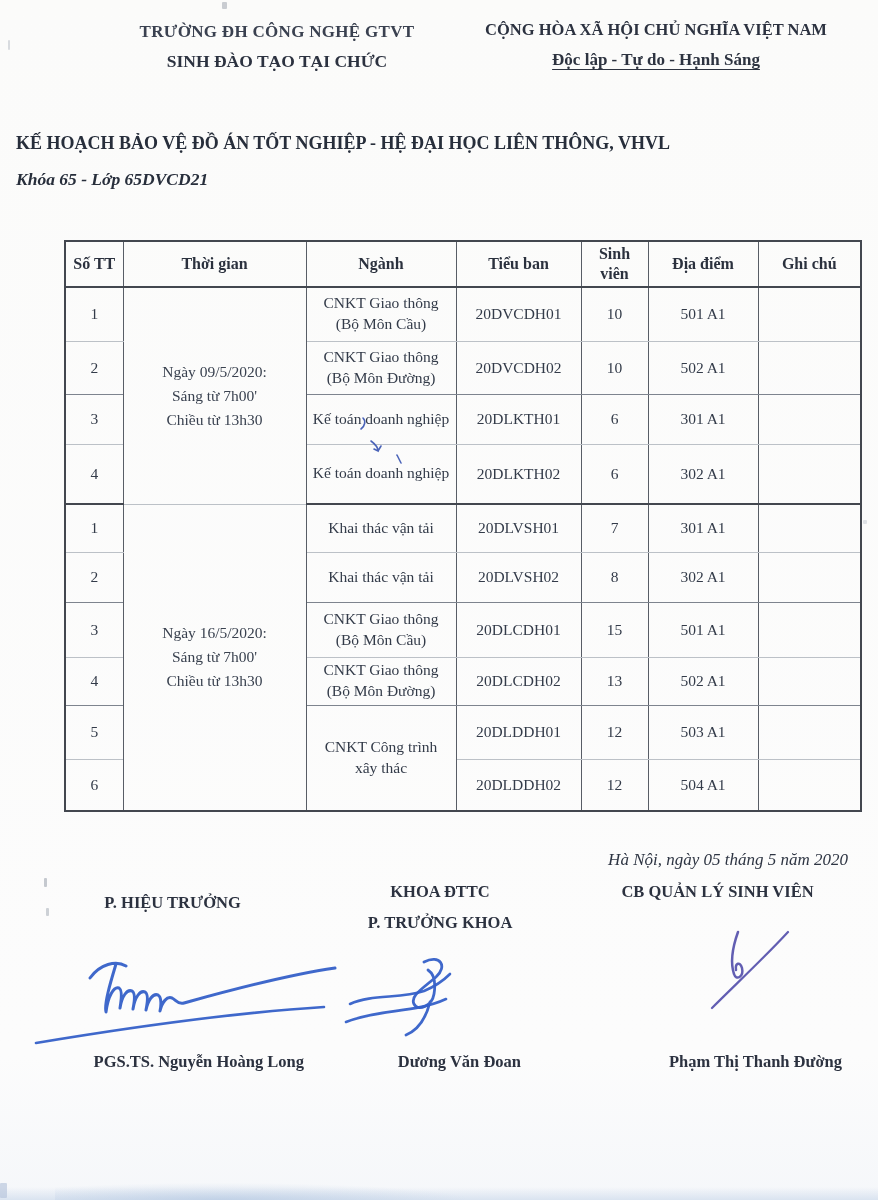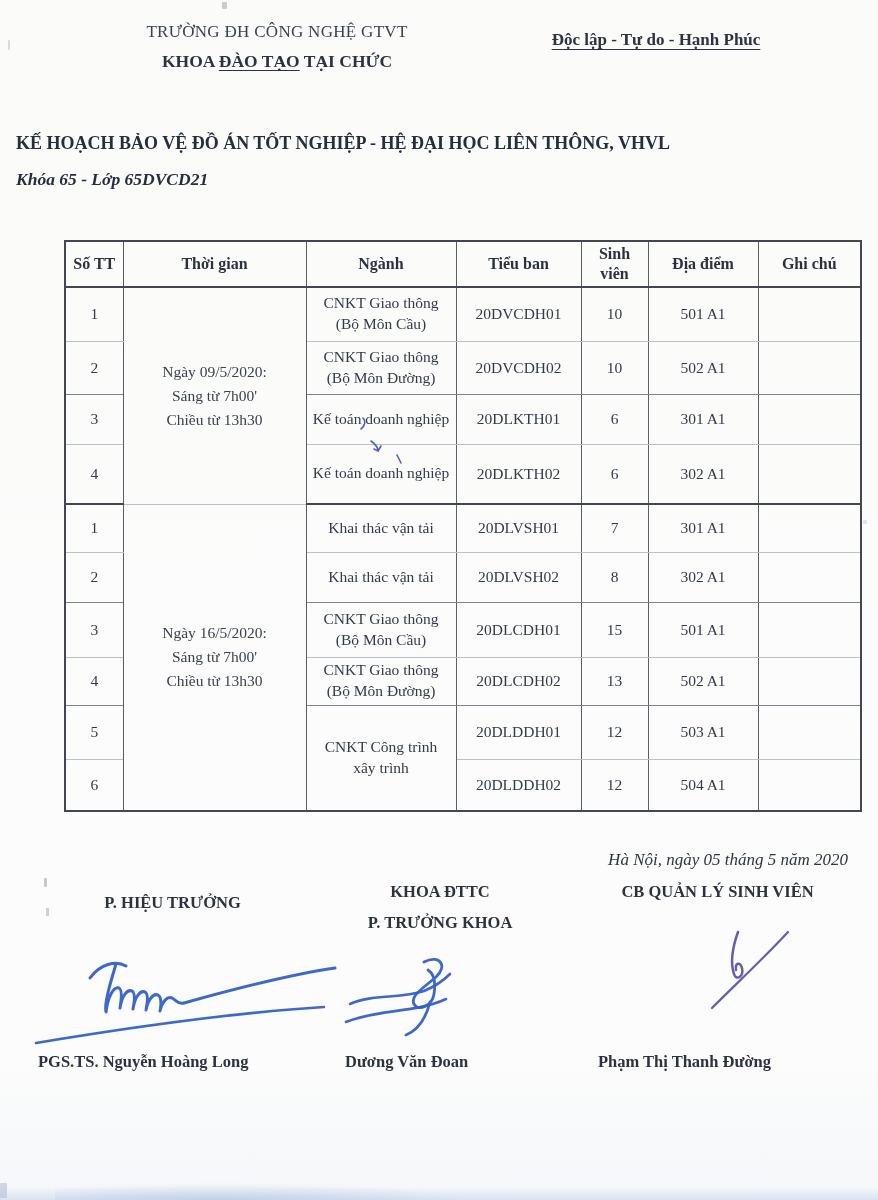--- a/index.html
+++ b/index.html
@@ -4,23 +4,23 @@
 <style>
   html,body { margin:0; padding:0; background:#e9e9e9; }
   .page {
     position:relative; width:878px; height:1200px; margin:0 auto;
     background:linear-gradient(180deg,#fbfbfa 0%,#fcfcfc 88%,#f5f7fa 100%);
     font-family:"Liberation Serif","DejaVu Serif",serif;
     color:#2d3340; overflow:hidden;
   }
   
   .hdr-left { position:absolute; top:22px; left:112px; width:330px; text-align:center; }
-  .hdr-left .l1 { font-size:17px; letter-spacing:.3px; color:#3a4150; }
+  .hdr-left .l1 { font-size:17px; letter-spacing:.3px; color:#3a4150;font-weight:bold; }
   .hdr-left .l2 { font-size:17.5px; font-weight:bold; margin-top:9px; color:#2c3240; }
-  .u-part { text-decoration:underline; text-underline-offset:3px; }
+  .u-part { text-underline-offset:3px; }
   .hdr-right { position:absolute; top:20px; left:452px; width:408px; text-align:center; }
   .hdr-right .l1 { font-size:16.5px; font-weight:bold; color:#2c3240; }
   .hdr-right .l2 { font-size:17px; font-weight:bold; margin-top:10px;
                    text-decoration:underline; text-underline-offset:4px; }
   
   .title-line { position:absolute; left:16px; width:100%; 
                 font-weight:bold; color:#272e3b; }
   .t1 { top:133px; font-size:18px; }
   .t2 { top:169px; font-size:17.5px;font-style:italic; }
   .t3 { top:201px; font-size:17.5px; }
@@ -52,37 +52,38 @@
   
   .dateline { position:absolute; top:850px; left:470px; width:378px; text-align:right;
     font-style:italic; font-size:17px; color:#2e3543; }
   .sign-col { position:absolute; top:882px; text-align:center; font-weight:bold;
     font-size:16.5px; color:#2c3240; }
   .sc1 { left:55px;  width:235px; }
   .sc2 { left:330px; width:220px; }
   .sc3 { left:575px; width:285px; }
   .sign-col .role { margin-top:11px; }
   .sig-svg { position:absolute; }
-  .sig-name { position:absolute; top:1052px; text-align:left; font-weight:bold;
+  .sig-name { position:absolute; top:1052px; text-align:right; font-weight:bold;
     font-size:16.5px; color:#2c3240; }
   .sn1 { left:38px;  width:266px; }
   .sn2 { left:345px; width:176px; }
   .sn3 { left:598px; width:244px; }
 </style>
 </head>
 <body>
 
 <div class="page">
 
   <div class="hdr-left">
     <div class="l1">TRƯỜNG ĐH CÔNG NGHỆ GTVT</div>
-    <div class="l2"><span>KHOA </span><span class="u-part">ĐÀO TẠO</span><span> TẠI CHỨC</span></div>
+    <div class="l2"><span>SINH </span><span class="u-part">ĐÀO TẠO</span><span> TẠI CHỨC</span></div>
   </div>
   <div class="hdr-right">
-    <div class="l2">Độc lập - Tự do - Hạnh Phúc</div>
+    <div class="l1">CỘNG HÒA XÃ HỘI CHỦ NGHĨA VIỆT NAM</div>
+    <div class="l2">Độc lập - Tự do - Hạnh Sáng</div>
   </div>
 
   <div class="title-line t1">KẾ HOẠCH BẢO VỆ ĐỒ ÁN TỐT NGHIỆP - HỆ ĐẠI HỌC LIÊN THÔNG, VHVL</div>
   <div class="title-line t2">Khóa 65 - Lớp 65DVCD21</div>
 
   <table class="doc-table">
     <colgroup>
       <col style="width:58px">
         <col style="width:183px">
         <col style="width:150px">
@@ -196,21 +197,21 @@
         </td>
         <td>20DLCDH02</td>
         <td>13</td>
         <td>502 A1</td>
         <td></td>
       </tr>
       <tr class="rb-faint" style="height:54px">
         <td>5</td>
         <td class="nganh-cell" rowspan="2">
           <div>CNKT Công trình</div>
-          <div>xây trình</div>
+          <div>xây thác</div>
         </td>
         <td>20DLDDH01</td>
         <td>12</td>
         <td>503 A1</td>
         <td></td>
       </tr>
       <tr style="height:52px">
         <td>6</td>
         <td>20DLDDH02</td>
         <td>12</td>

